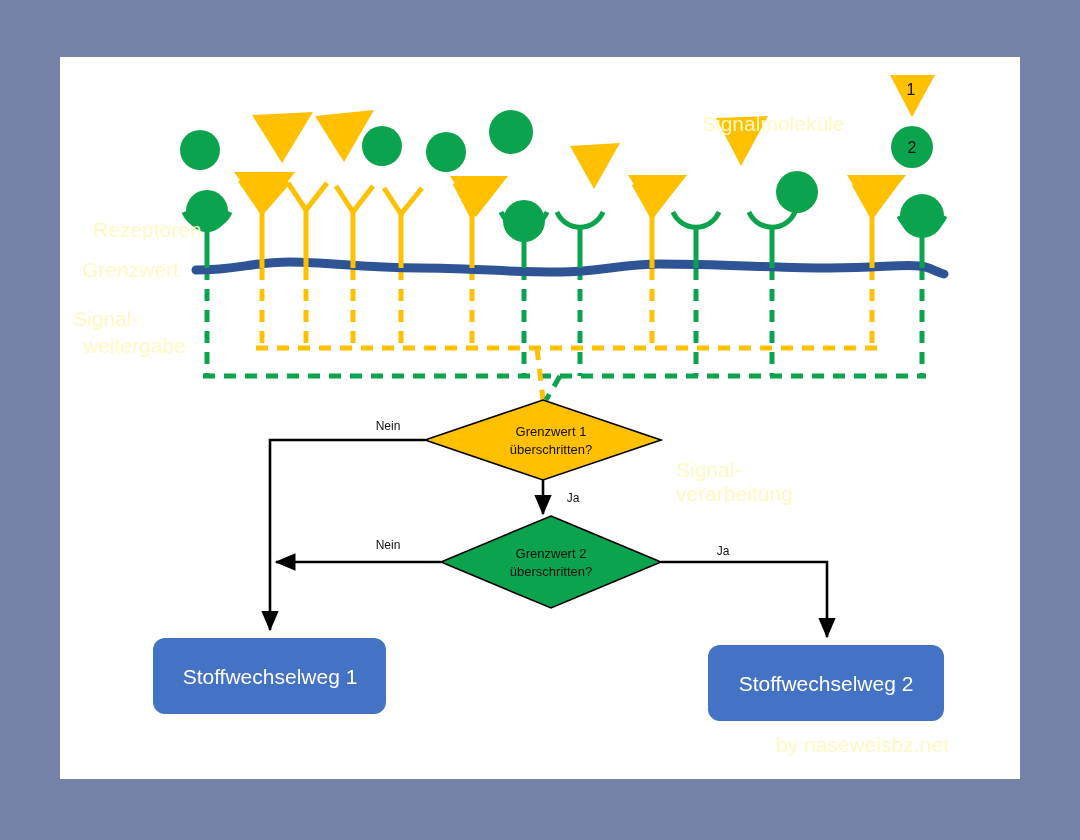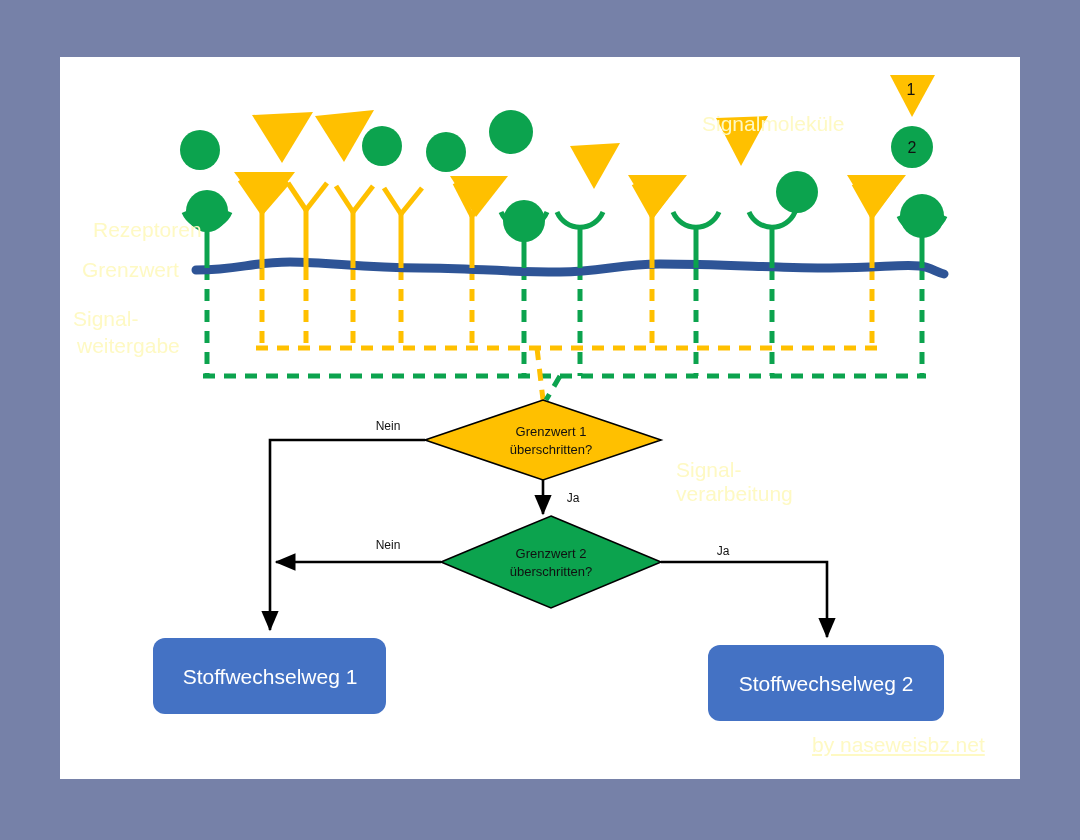--- a/index.html
+++ b/index.html
@@ -226,22 +226,22 @@
       <rect x="708" y="645" width="236" height="76" rx="12" ry="12" fill="#4472C4"></rect>
       <text class="box-text" x="826" y="691">Stoffwechselweg 2</text>
     </g>
   </svg>
 
   <div class="lbl lbl-left" style="left:86px;top:218px;margin-left:7px;">Rezeptoren</div>
 
   <div class="lbl lbl-left" style="left:82px;top:258px;">Grenzwert</div>
 
   <div class="lbl lbl-left" style="left:73px;top:307px;">Signal-</div>
-  <div class="lbl lbl-left" style="left:77px;top:334px;">weitergabe</div>
+  <div class="lbl lbl-left" style="left:83px;top:334px;">weitergabe</div>
 
   <div class="lbl lbl-sig" style="left:702px;top:112px;">Signalmoleküle</div>
 
   <div class="lbl lbl-proc" style="left:676px;top:458px;">Signal-</div>
   <div class="lbl lbl-proc" style="left:676px;top:482px;">verarbeitung</div>
 
-  <div class="lbl lbl-credit" style="left:812px;top:733px;text-decoration:underline;">by naseweisbz.net</div>
+  <div class="lbl lbl-credit" style="left:776px;top:733px;">by naseweisbz.net</div>
 
 </div>
 
 </body></html>

